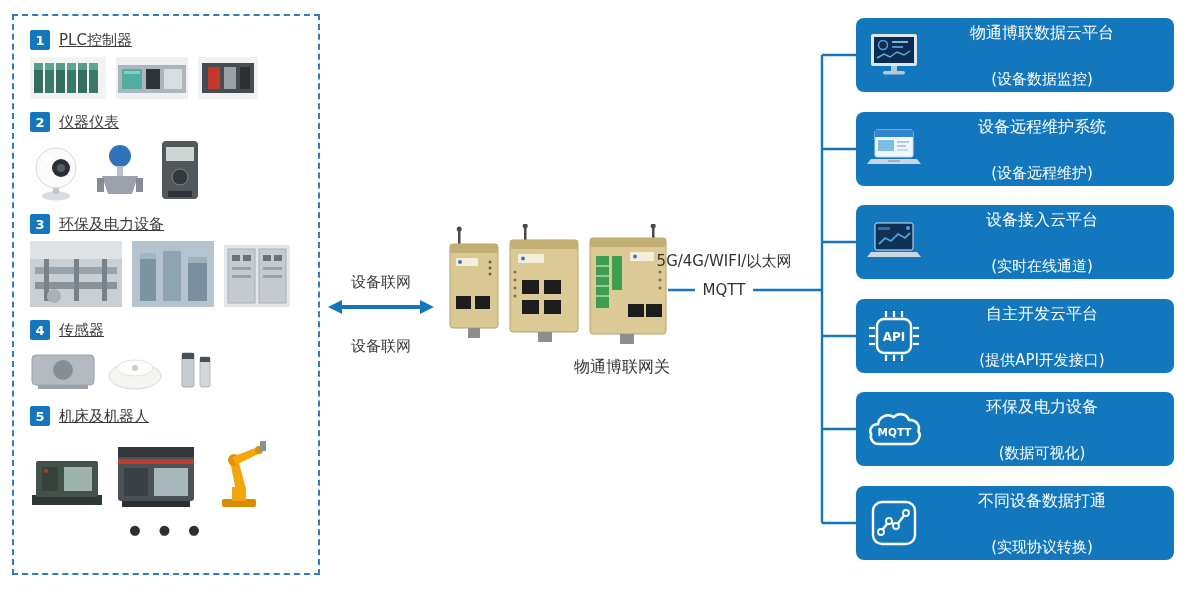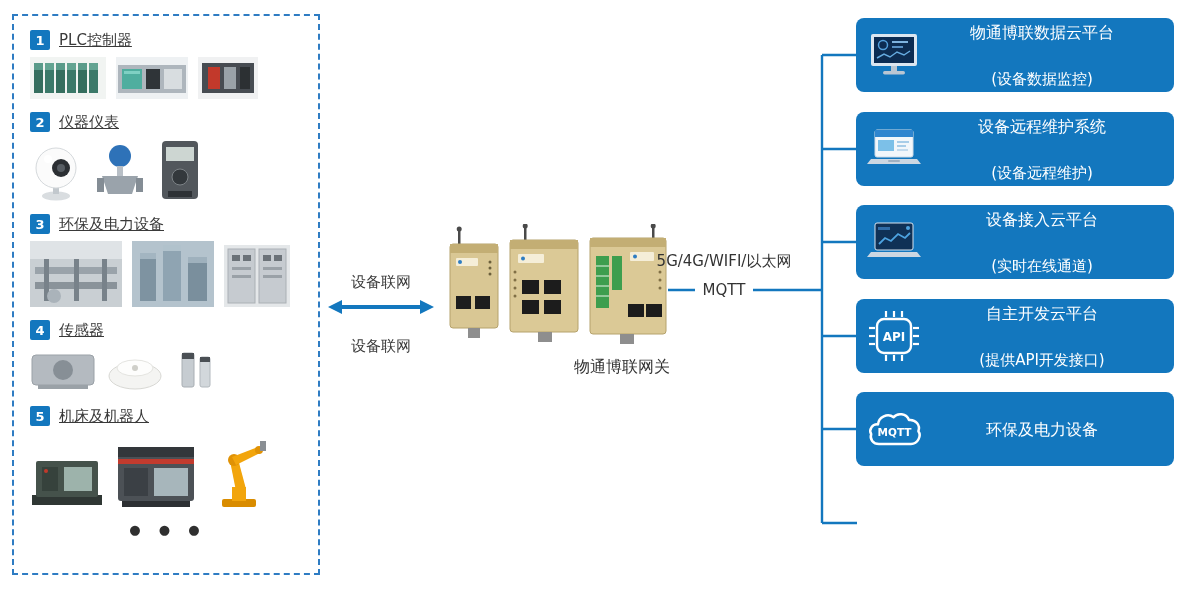--- a/index.html
+++ b/index.html
@@ -385,17 +385,34 @@
 
   <div class="card c5">
     <div class="card-icon">
       <svg width="60" height="48" viewBox="0 0 60 48">
         <path d="M15 39 C9 39 5.5 34 7.2 29.2 C4.5 24.6 8.3 18.8 14 19.4 C14.6 12 23.6 7.8 29.6 12.2 C33.4 7.4 42.4 8.4 45 15 C51.6 14.2 56.6 20 54.4 26.2 C57.6 30.6 54 39 47 39 Z" fill="none" stroke="#fff" stroke-width="2.5" stroke-linejoin="round"></path>
         <text x="30.5" y="31" font-size="10.5" font-weight="bold" fill="#fff" text-anchor="middle">MQTT</text>
       </svg>
     </div>
     <div class="card-text">
       <div class="card-title">环保及电力设备</div>
-    </div>
-  </div>
-
+      <div class="card-sub">(数据可视化)</div>
+    </div>
+  </div>
+
+  <div class="card c6">
+    <div class="card-icon">
+      <svg width="56" height="56" viewBox="0 0 56 56">
+        <rect x="7" y="7" width="42" height="42" rx="9" fill="none" stroke="#fff" stroke-width="2.4"></rect>
+        <polyline points="15,37 23,26 30,31 40,18" stroke="#fff" stroke-width="2.4" fill="none" stroke-linecap="round" stroke-linejoin="round"></polyline>
+        <circle cx="15" cy="37" r="3" fill="#1377be" stroke="#fff" stroke-width="1.8"></circle>
+        <circle cx="23" cy="26" r="3" fill="#1377be" stroke="#fff" stroke-width="1.8"></circle>
+        <circle cx="30" cy="31" r="3" fill="#1377be" stroke="#fff" stroke-width="1.8"></circle>
+        <circle cx="40" cy="18" r="3" fill="#1377be" stroke="#fff" stroke-width="1.8"></circle>
+      </svg>
+    </div>
+    <div class="card-text">
+      <div class="card-title">不同设备数据打通</div>
+      <div class="card-sub">(实现协议转换)</div>
+    </div>
+  </div>
 
 </div>
 
 </body></html>

